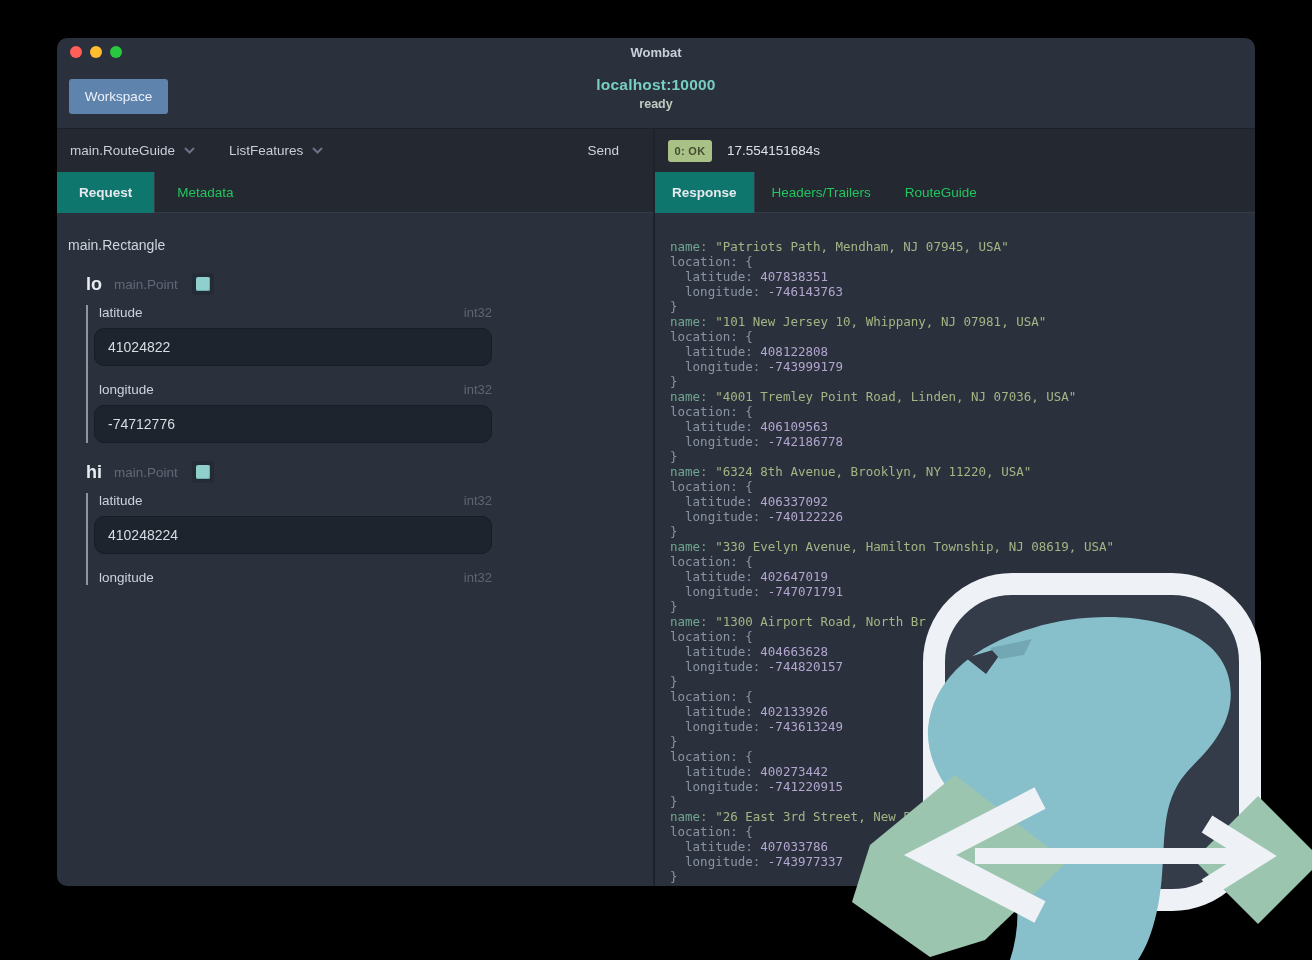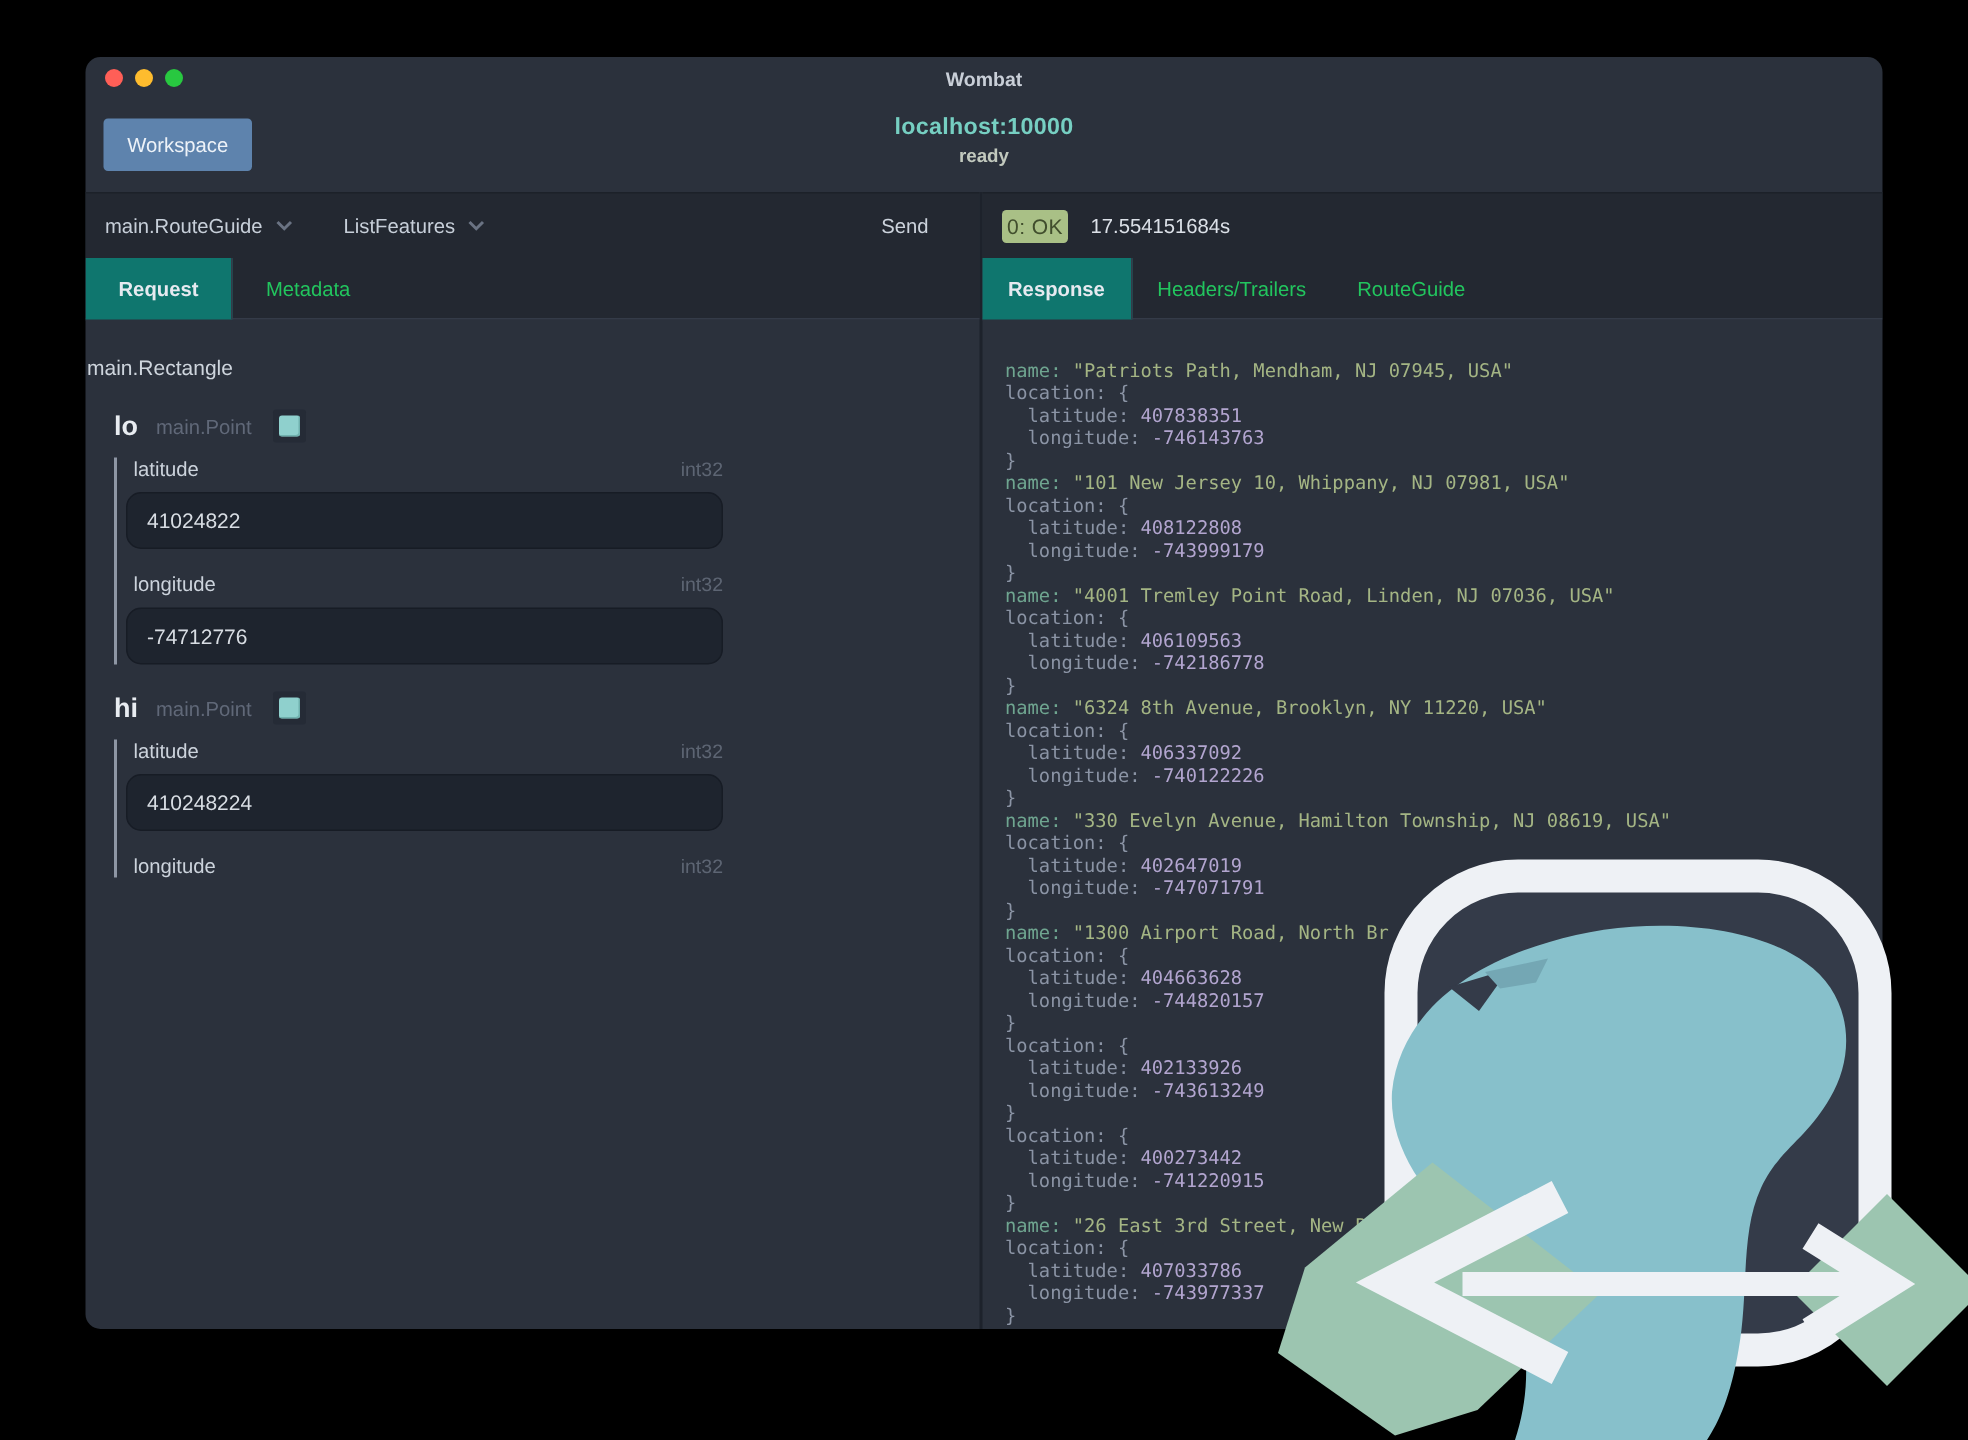--- a/index.html
+++ b/index.html
@@ -35,34 +35,34 @@
   .panel.right { flex:1; }
 
   .ptoolbar { height:44px; background:#232831; border-top:1px solid #1c2129;
               display:flex; align-items:center; padding-left:13px; flex:none; }
   .select { display:flex; align-items:center; gap:9px; margin-right:34px;
             color:#c7cfd9; font-size:13.5px; cursor:pointer; }
   .chev { width:11px; height:7px; display:block; }
   .send-btn { margin-left:auto; margin-right:34px; background:none; border:none;
               color:#ccd3dc; font-size:13.5px; font-family:inherit; cursor:pointer; }
   .badge { width:44px; height:22px; background:#a9c086; color:#414e2d; border-radius:3px;
-           font-size:14px; font-weight:400; display:flex; align-items:center;
+           font-size:11px; font-weight:700; display:flex; align-items:center;
            justify-content:center; letter-spacing:.3px; margin-right:15px; flex:none; }
   .duration { color:#dce1e8; font-size:13.5px; }
 
   .tabbar { height:41px; background:#232831; border-bottom:1px solid #343b48;
             display:flex; flex:none; }
   .tab { height:41px; display:flex; align-items:center; padding:0 22px;
          font-size:13.5px; color:#22c55e; cursor:pointer; }
   .panel.right .tab { padding:0 17px; }
   .tab.active { background:#0f766e; color:#e6eaf0; font-weight:700;
                 border-right:1px solid #343b48; box-shadow:0 1px 0 #2b313c; }
 
   
-  .form-content { flex:1; overflow:hidden; padding:24px 0 0 1px; }
+  .form-content { flex:1; overflow:hidden; padding:24px 0 0 11px; }
   .msg-type { font-size:14px; color:#ced5dd; margin-bottom:20px; }
   .fgroup { margin-left:18px; margin-bottom:18px; }
   .fgroup-head { display:flex; align-items:center; margin-bottom:10px; }
   .fgroup-name { font-size:18px; font-weight:700; color:#e8ecf1; }
   .fgroup-type { font-size:13.5px; color:#606878; margin-left:12px; }
   .checkbox { width:22px; height:22px; background:#252b36; border-radius:2px;
               margin-left:14px; display:flex; align-items:center; justify-content:center;
               cursor:pointer; }
   .checkbox .inner { width:14px; height:14px; background:#8fd0cd; border-radius:2px;
                      box-shadow:inset -1px -1px 0 #6fb0ad; }

